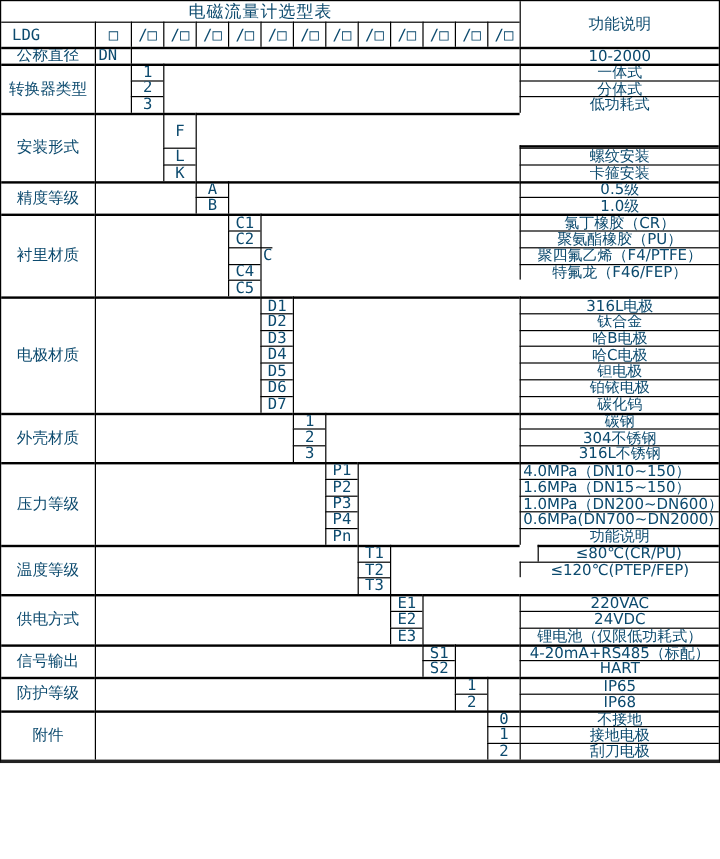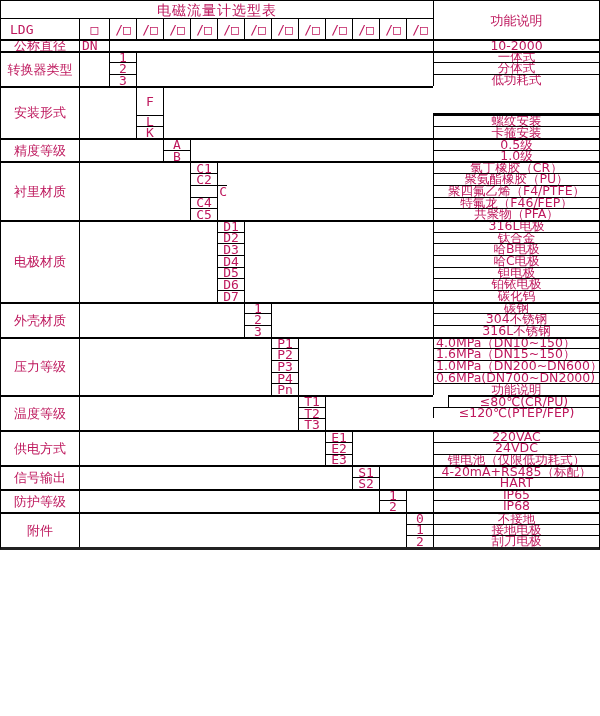--- a/index.html
+++ b/index.html
@@ -1,23 +1,23 @@
 <!DOCTYPE html>
 <html><head>
 <meta charset="utf-8">
 <style>
   html,body{margin:0;padding:0;background:#fff;}
   #grid{
-    width:600px;height:550px;box-sizing:border-box;
+    width:600px;height:636px;box-sizing:border-box;
     border:1px solid #000;border-bottom:3px solid #222;
     display:grid;
     grid-template-columns:78px 30px repeat(12,27px) 1fr;
     grid-template-rows:17px 21px repeat(42,1fr);
     font-family:"DejaVu Sans",sans-serif;
-    color:#be185d;background:#fff;
+    color:#0c4a6e;background:#fff;
   }
   .c{
     border-top:1px solid #000;border-left:1px solid #000;
     display:flex;align-items:center;justify-content:center;
     font-size:13px;line-height:1;white-space:nowrap;overflow:hidden;
   }
   .nt{border-top:none;}
   .nl{border-left:none;}
   .gt{border-top-width:2px;}
   .title{font-size:14px;letter-spacing:1px;}
@@ -83,21 +83,20 @@
     <div class="c gt" style="grid-area: 12 / 2 / span 5 / span 4;"></div>
     <div class="c gt mono" style="grid-area: 12 / 6;">C1</div>
     <div class="c gt desc" style="grid-area: 12 / 15;">氯丁橡胶（CR）</div>
     <div class="c mono" style="grid-area: 13 / 6;">C2</div>
     <div class="c desc" style="grid-area: 13 / 15;">聚氨酯橡胶（PU）</div>
     <div class="c mono" style="grid-area: 14 / 6; padding-left: 36px;">C3</div>
     <div class="c desc" style="grid-area: 14 / 15;">聚四氟乙烯（F4/PTFE）</div>
     <div class="c mono" style="grid-area: 15 / 6;">C4</div>
     <div class="c desc" style="grid-area: 15 / 15;">特氟龙（F46/FEP）</div>
     <div class="c mono" style="grid-area: 16 / 6;">C5</div>
-    <div class="c desc" style="grid-area: 16 / 15;">共聚物（PFA）</div>
     <div class="c gt" style="grid-area: 12 / 7 / span 5 / span 8;"></div>
     <div class="c gt nl lbl" style="grid-area: 17 / 1 / span 7;">电极材质</div>
     <div class="c gt" style="grid-area: 17 / 2 / span 7 / span 5;"></div>
     <div class="c gt mono" style="grid-area: 17 / 7;">D1</div>
     <div class="c gt desc" style="grid-area: 17 / 15;">316L电极</div>
     <div class="c mono" style="grid-area: 18 / 7;">D2</div>
     <div class="c desc" style="grid-area: 18 / 15;">钛合金</div>
     <div class="c mono" style="grid-area: 19 / 7;">D3</div>
     <div class="c desc" style="grid-area: 19 / 15;">哈B电极</div>
     <div class="c mono" style="grid-area: 20 / 7;">D4</div>

